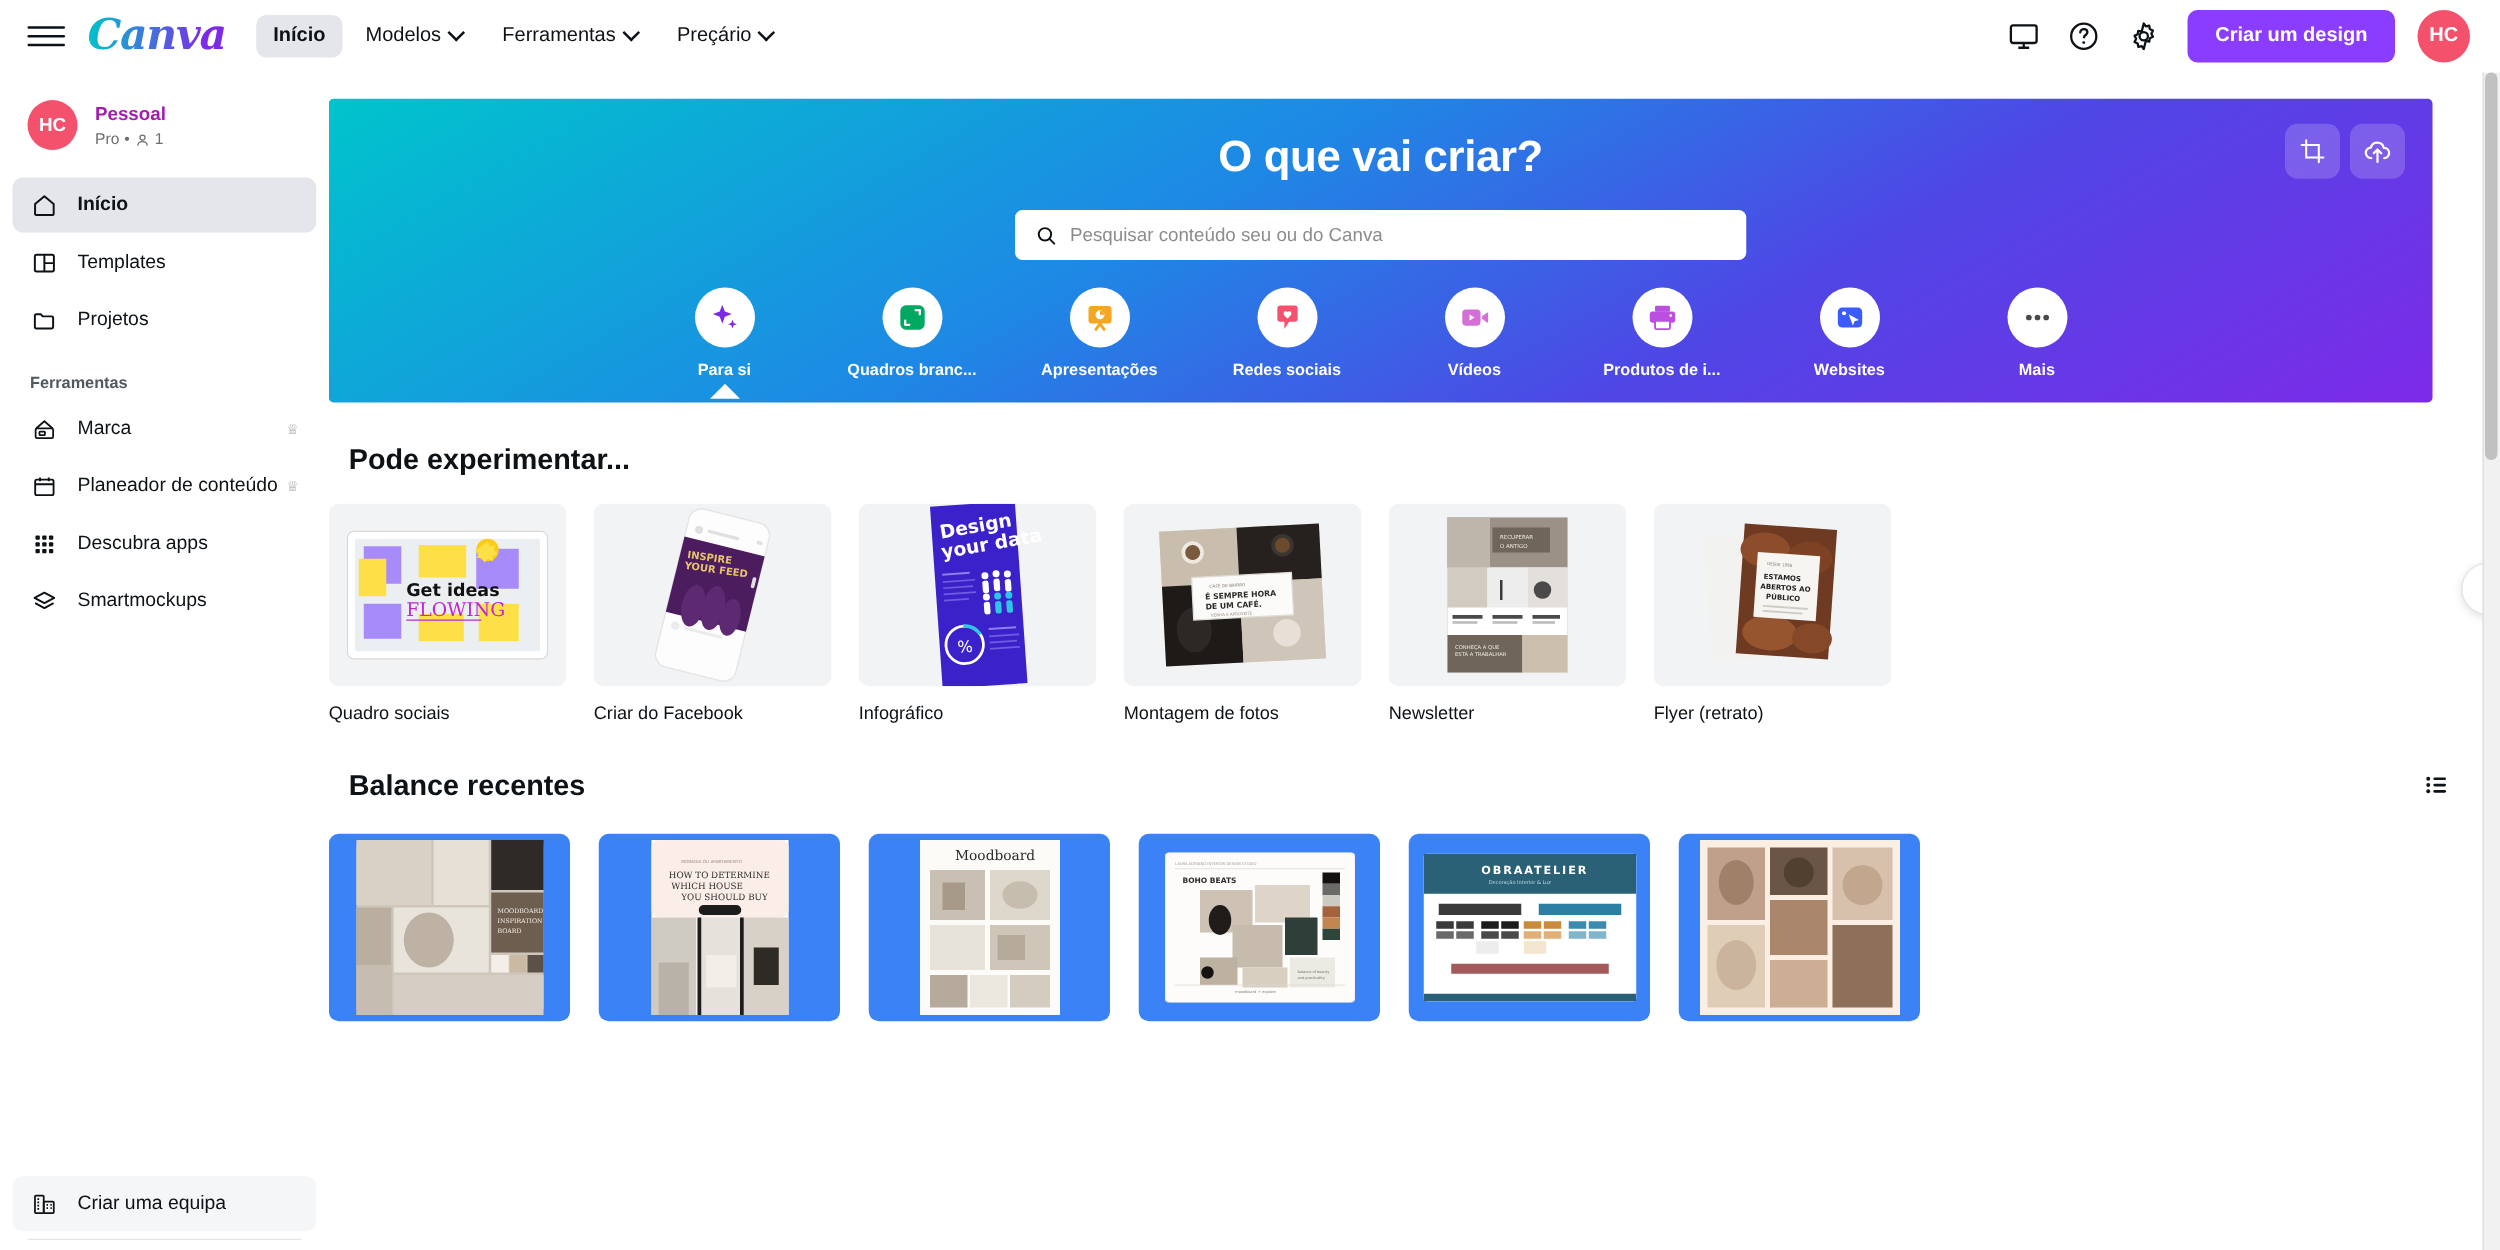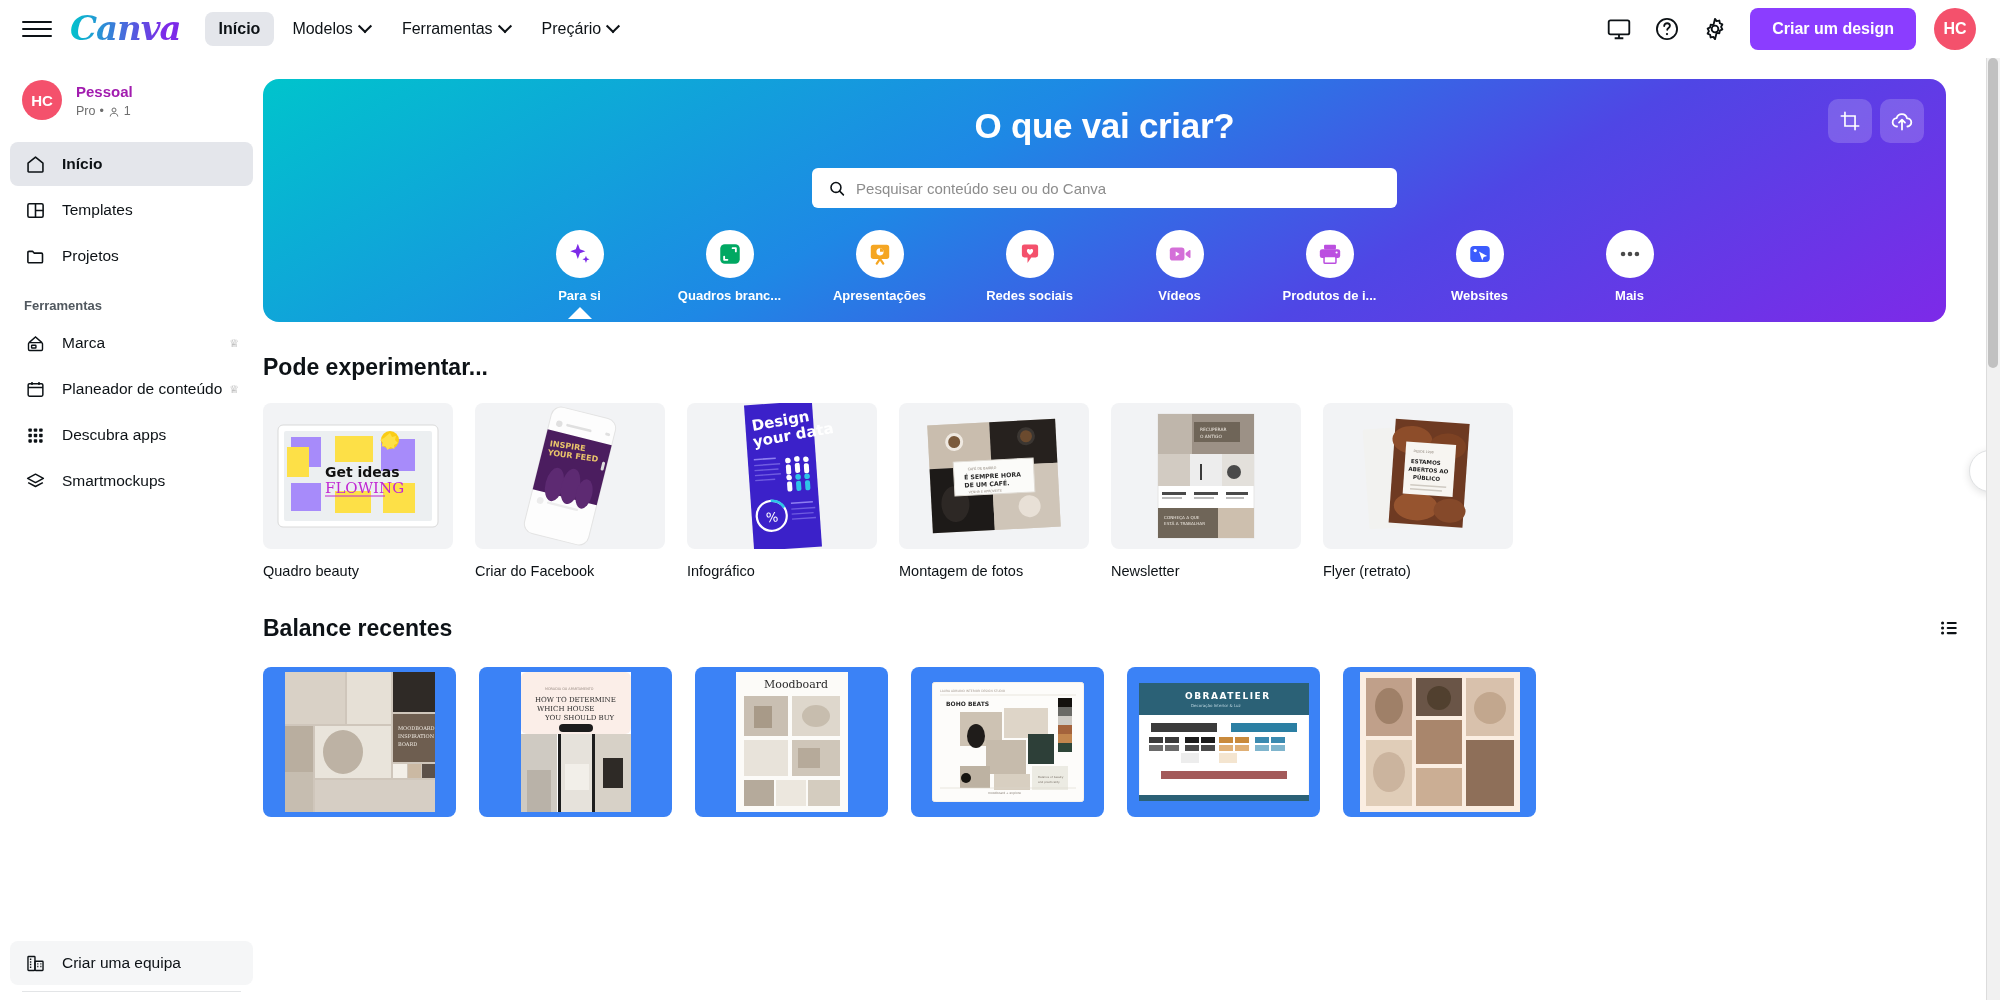--- a/index.html
+++ b/index.html
@@ -93,21 +93,21 @@
   .botdiv { height: 1px; background: #e3e5e7; margin: 6px 12px 0 12px;}
 
   
   .main {
     position: absolute; top: 58px; left: 263px; width: 1724px; height: 942px;
     overflow: hidden; background: #fff;
   }
 
   
   .hero {
-    margin: 21px 21px 0 0; width: 1683px; height: 243px; border-radius: 16px;
+    margin: 21px 21px 0 0; width: 1683px; height: 243px; border-radius: 4px;
     background: linear-gradient(150deg, #00c4cc 0%, #1e88e5 40%, #4f46e5 68%, #7d2ae8 100%);
     position: relative; overflow: hidden;
   }
   .hero-actions { position: absolute; top: 20px; right: 22px; display: flex; gap: 8px; }
   .hero-act {
     width: 44px; height: 44px; border-radius: 10px; background: rgba(255,255,255,0.18);
     display:flex; align-items:center; justify-content:center; cursor:pointer;
   }
   .hero-title {
     text-align: center; color: #fff; font-size: 35px; font-weight: 700;
@@ -135,21 +135,21 @@
     white-space: nowrap; overflow: hidden; text-overflow: ellipsis; max-width: 112px; text-align:center;
   }
   .cat.sel::after {
     content:''; position:absolute; bottom: -16px; left: 50%; transform: translateX(-50%);
     width:0;height:0;border-left:12px solid transparent;border-right:12px solid transparent;
     border-bottom:12px solid #fff;
   }
 
   
   .sect-head {
-    display:flex; align-items:center; margin: 32px 21px 0 0;
+    display:flex; align-items:center; margin: 32px 21px 0 16px;
   }
   .sect-title { font-size: 23px; font-weight: 700; color: #0d1216; }
   .listview { margin-left: auto; width: 34px; height:34px; display:flex; align-items:center; justify-content:center; cursor:pointer;}
 
   .cardrow { display: flex; gap: 22px; margin-top: 22px; position: relative; }
   .card { width: 190px; cursor: pointer; }
   .thumb {
     width: 190px; height: 146px; background: #f2f3f5; border-radius: 8px;
     display:flex; align-items:center; justify-content:center; overflow:hidden;
   }
@@ -480,21 +480,21 @@
           <circle cx="113" cy="19" r="9" fill="#facc15"></circle>
           <path d="M113 12l2 4 4-1-1 4 3 3-4 2 .5 4-4-2-3 3-2-4-4 .5 1.5-4-3-2.5 4-2z" fill="#fde047"></path>
           <rect x="14" y="62" width="30" height="28" fill="#a78bfa"></rect>
           <rect x="58" y="70" width="36" height="22" fill="#fde047"></rect>
           <rect x="106" y="62" width="32" height="30" fill="#fde047"></rect>
           <text x="48" y="56" font-family="DejaVu Sans, sans-serif" font-size="14" font-weight="bold" fill="#111">Get ideas</text>
           <text x="48" y="72" font-family="DejaVu Serif, serif" font-size="15" fill="#c026d3">FLOWING</text>
           <path d="M48 75h60" stroke="#c026d3" stroke-width="1"></path>
         </svg>
       </div>
-      <div class="card-lb">Quadro beauty</div>
+      <div class="card-lb">Quadro sociais</div>
     </div>
 
     <div class="card">
       <div class="thumb">
         <svg width="150" height="140" viewBox="0 0 150 140">
           <g transform="rotate(14 75 70)">
             <rect x="42" y="5" width="66" height="130" rx="10" fill="#fdfdfd" stroke="#e3e3e3"></rect>
             <circle cx="52" cy="22" r="3.2" fill="#e0e0e0"></circle>
             <rect x="59" y="20" width="26" height="2.6" rx="1.3" fill="#e0e0e0"></rect>
             <rect x="99" y="19" width="5" height="3" rx="1.5" fill="#e0e0e0"></rect>

